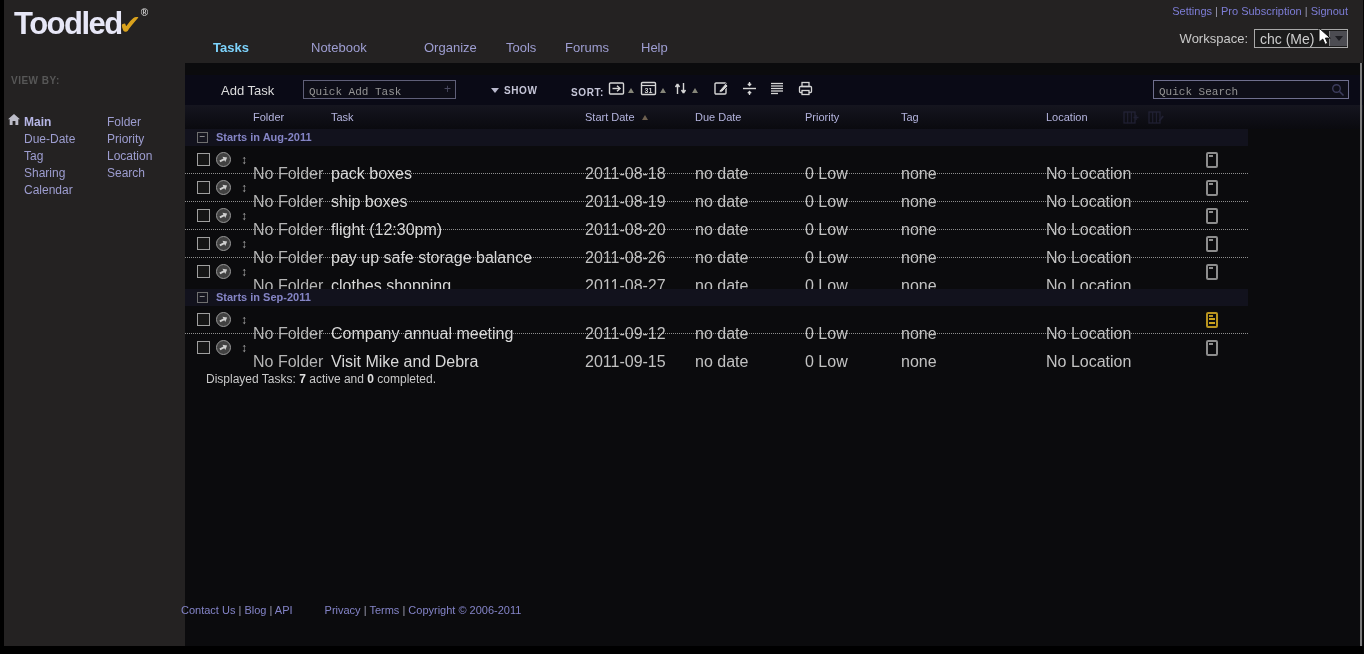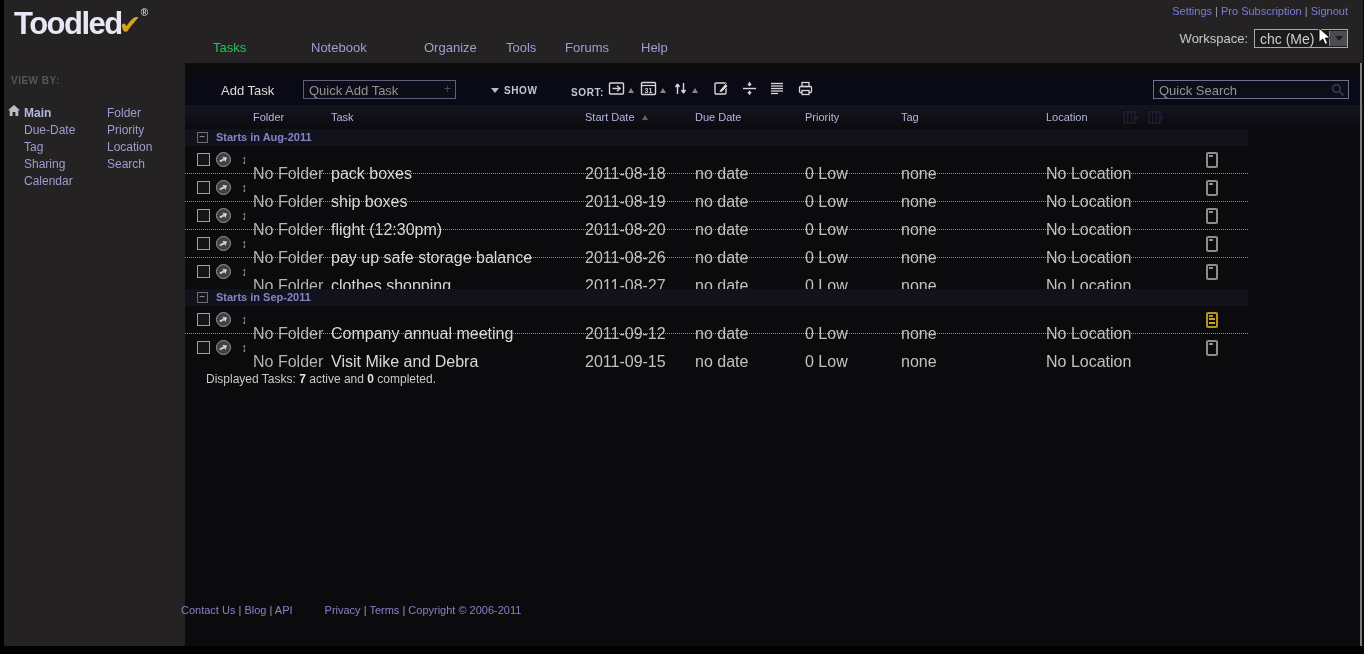--- a/index.html
+++ b/index.html
@@ -20,51 +20,51 @@
   #workspace{position:absolute;top:29px;right:16px;display:flex;align-items:center;gap:6px}
   #workspace .ws-label{font-size:13px;color:#c9c9c9}
   .ws-select{width:92px;height:17px;border:1px solid #a9a9a9;background:#1b1b1b;
              display:flex;align-items:center;position:relative;cursor:pointer}
   .ws-select .ws-value{font-size:14px;color:#cccccc;padding-left:5px;flex:1}
   .ws-btn{width:17px;height:15px;margin:0;background:#4c4c52;border-left:1px solid #8a8a8a;
           display:flex;align-items:center;justify-content:center}
   .caret-down{width:0;height:0;border-left:4px solid transparent;border-right:4px solid transparent;
               border-top:5px solid #1d1d22}
   .nav-item{position:absolute;top:40px;font-size:13px;color:#9e9ed2;cursor:pointer}
-  .nav-item.active{font-weight:normal;color:#22c55e}
+  .nav-item.active{font-weight:bold;color:#7dd3fc}
   #main-nav .nav-item:nth-child(1){left:213px}
   #main-nav .nav-item:nth-child(2){left:311px}
   #main-nav .nav-item:nth-child(3){left:424px}
   #main-nav .nav-item:nth-child(4){left:506px}
   #main-nav .nav-item:nth-child(5){left:565px}
   #main-nav .nav-item:nth-child(6){left:641px}
   
   #sidebar{position:absolute;left:4px;top:75px;width:181px}
   .view-by{font-size:10px;font-weight:bold;letter-spacing:.5px;color:#575757;padding-left:7px}
-  #sidebar-grid{margin-top:17px}
+  #sidebar-grid{margin-top:26px}
   .sb-row{display:flex;height:17px;align-items:center}
   .sb-cell{width:83px;padding-left:20px;position:relative}
   .sb-cell.right{width:auto;padding-left:0}
   .sb-link{font-size:12px;color:#9d9dd0;cursor:pointer;white-space:nowrap}
   .sb-link.bold{font-weight:bold;color:#b6b6e6}
   .home-icon{position:absolute;left:4px;top:2px;line-height:0}
   #sidebar-views{margin-top:12px}
   .sb-view{font-size:12px;color:#9d9dd0;padding-left:7px;height:25px;line-height:25px;cursor:pointer}
   .sb-view.bold{font-weight:bold;color:#b6b6e6}
   
   #content{position:absolute;left:185px;top:63px;right:0;bottom:8px;background:#0b0b0d}
   #toolbar{position:absolute;left:0;right:0;top:12px;height:30px;background:#0a0a16}
   .tb-label{position:absolute;font-size:13px;color:#dcdcdc}
   #add-task-label{left:36px;top:8px}
   .qinput-wrap{position:absolute;height:19px;box-sizing:border-box}
   #quick-add-wrap{left:118px;top:5px;width:153px;border:1px solid #5f5f78;background:#0d0d17}
   #quick-add-wrap::after{content:"+";position:absolute;right:4px;top:1px;color:#4a4a60;font-size:12px}
   .qinput{width:100%;height:100%;box-sizing:border-box;border:0;background:transparent;
-          color:#bdbdbd;font-size:13px;padding:0 16px 0 5px;outline:none;
-          font-family:Liberation Sans, sans-serif}
+          color:#bdbdbd;font-size:11px;padding:0 16px 0 5px;outline:none;
+          font-family:Liberation Mono, monospace}
   .qinput::placeholder{color:#949494;opacity:1}
   #show-btn{position:absolute;left:306px;top:10px;display:flex;align-items:center;gap:5px;cursor:pointer}
   .caret-dn-sm{width:0;height:0;border-left:4px solid transparent;border-right:4px solid transparent;
                border-top:5px solid #b9b9cc}
   .tb-small{font-size:10px;font-weight:bold;letter-spacing:.6px;color:#c6c6d8}
   #sort-label{position:absolute;left:386px;top:12px}
   .tb-icon{position:absolute;top:5px;width:18px;height:17px;cursor:pointer;line-height:0}
   .tb-caret{position:absolute;top:13px;width:0;height:0;cursor:pointer;
             border-left:3.5px solid transparent;border-right:3.5px solid transparent;
             border-bottom:5px solid #86867a}

